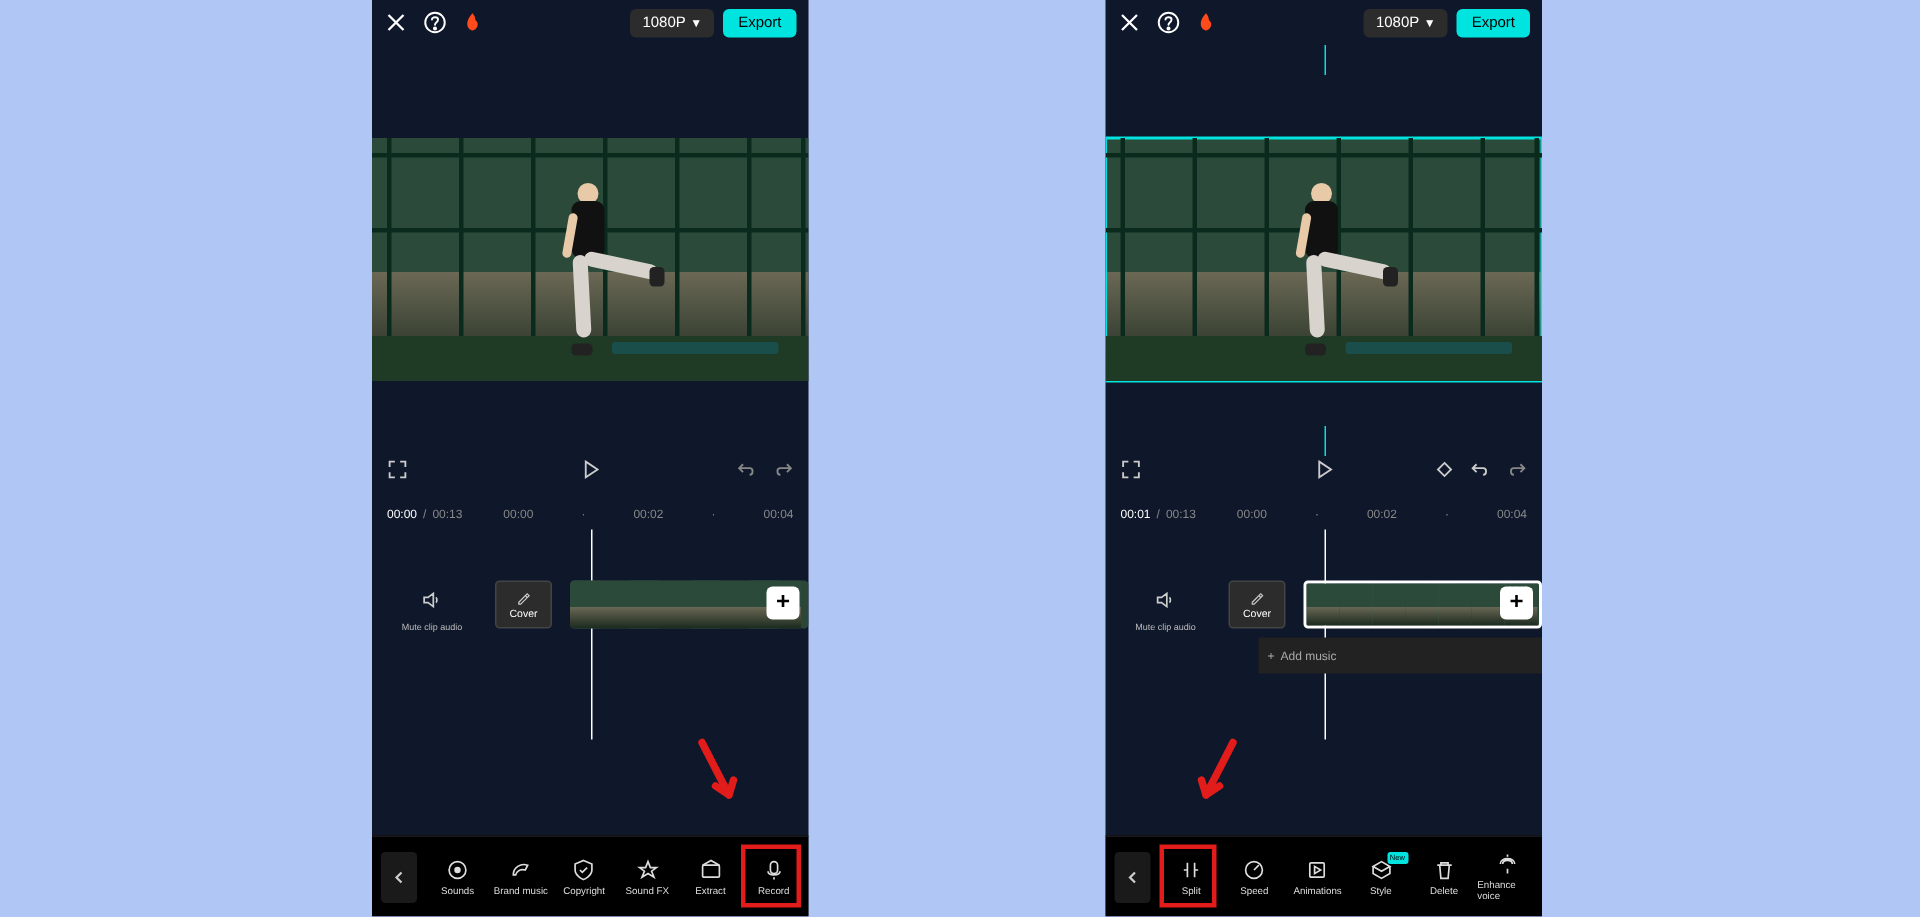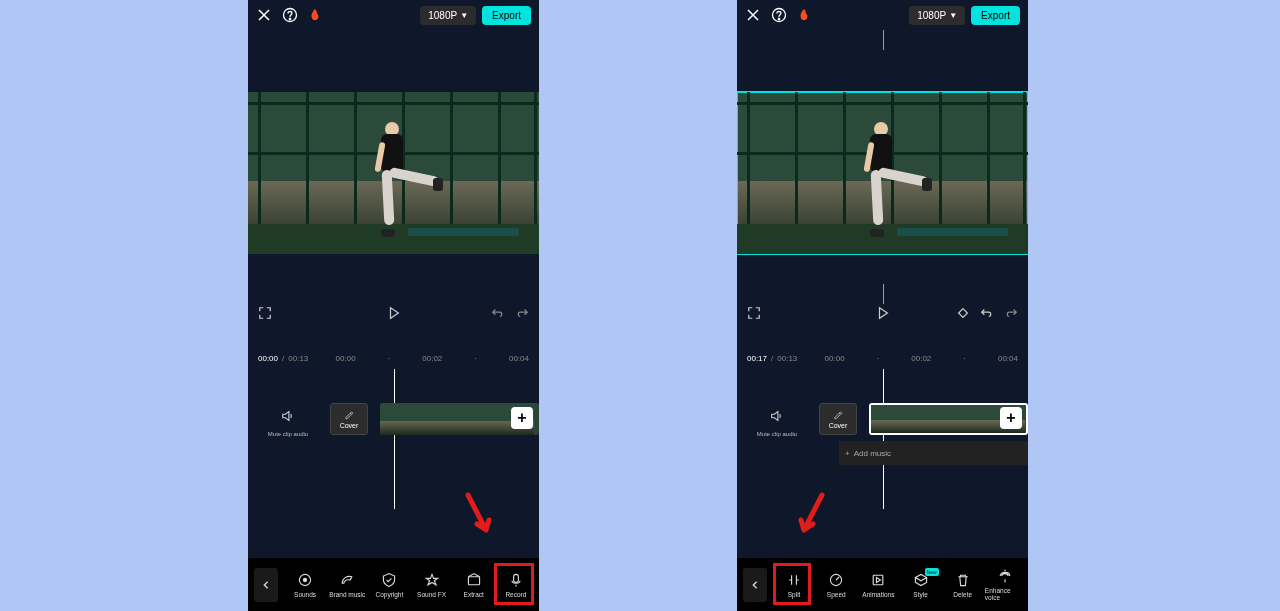--- a/index.html
+++ b/index.html
@@ -79,21 +79,21 @@
   .shoe2 { position:absolute; top:56px; left:70px; width:10px; height:13px; background:#222; border-radius:3px; }
 
   .controls {
     display:flex; align-items:center; justify-content:space-between;
     padding: 0 10px; height: 30px; margin-top: 46px; color:#ccc;
   }
   .controls .mid { position:absolute; left:50%; transform:translateX(-50%); }
   .controls svg { width:14px; height:14px; }
   .ctrl-right { display:flex; gap:10px; }
 
-  .timecode { padding: 0 10px; color:#888; font-size:8px; display:flex; gap:4px; align-items:center; margin-top:24px;text-align:center; }
+  .timecode { padding: 0 10px; color:#888; font-size:8px; display:flex; gap:4px; align-items:center; margin-top:8px;text-align:center; }
   .timecode .cur { color:#fff; }
   .ticks { position:absolute; right:10px; display:flex; gap:32px; color:#888; font-size:8px; }
 
   .timeline {
     position: relative;
     margin-top: 18px;
     height: 110px;
     color:#fff;
   }
   .tl-left {
@@ -428,21 +428,21 @@
       </span>
       <span>
         <svg viewBox="0 0 16 16" stroke="#888" stroke-width="1.4" fill="none">
             <path d="M11 4 L14 7 L11 10 M14 7 H6 C3 7 3 12 6 12"></path>
           </svg>
       </span>
     </div>
   </div>
 
   <div class="timecode">
-    <span class="cur">00:17</span>
+    <span class="cur">00:01</span>
     <span>/</span>
     <span>00:13</span>
     <div class="ticks">
       <span>00:00</span>
       <span>·</span>
       <span>00:02</span>
       <span>·</span>
       <span>00:04</span>
     </div>
   </div>

